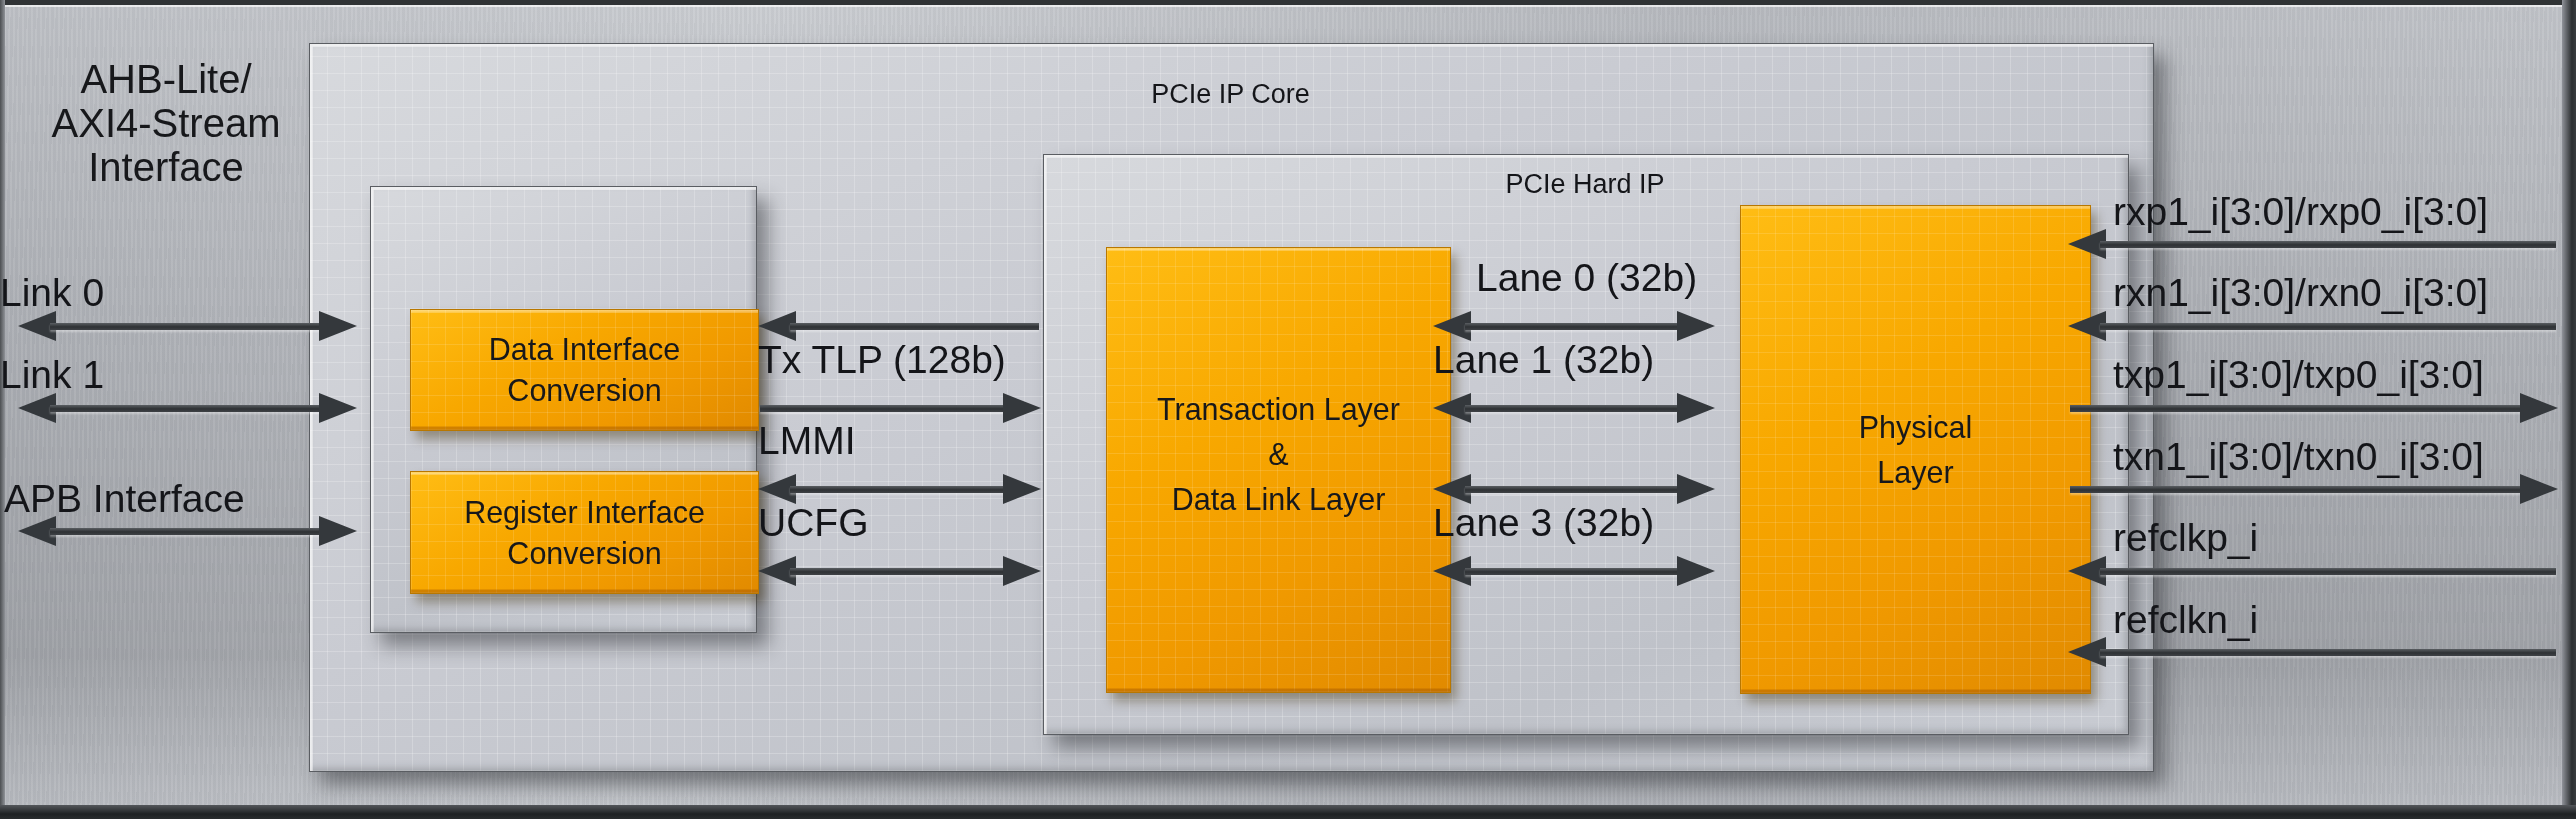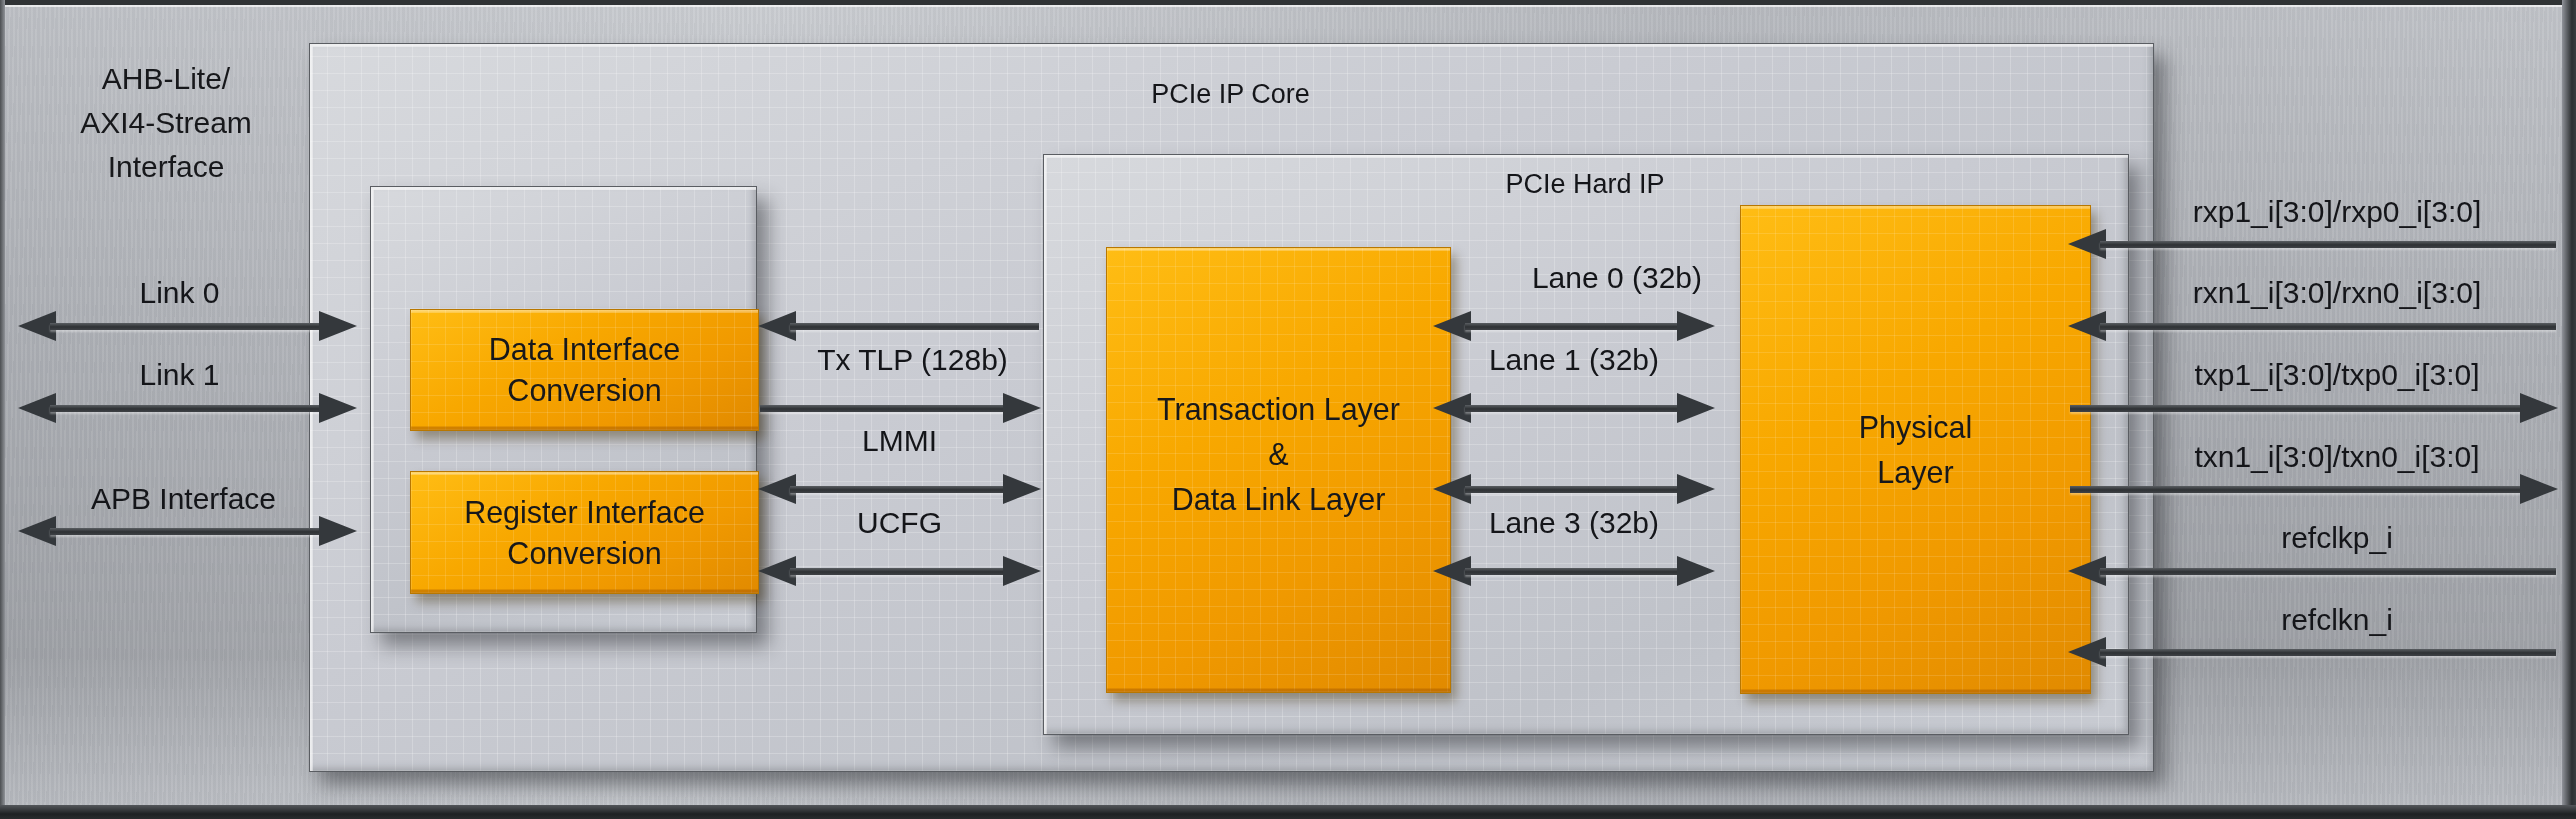--- a/index.html
+++ b/index.html
@@ -38,23 +38,23 @@
       repeating-linear-gradient(0deg, rgba(255,255,255,0.13) 0 0.9px, rgba(255,255,255,0) 0.9px 17px),
       linear-gradient(150deg,#ffbd14 0%,#f8a800 38%,#f09900 70%,#e18a00 100%);
     box-shadow: 6.3px 8px 10.8px rgba(60,42,0,0.40),
                 inset 0 2.7px 0 rgba(255,255,255,0.35),
                 inset 0 -3.6px 0 rgba(160,85,0,0.45);
     display:flex;flex-direction:column;align-items:center;justify-content:center;margin-left:22px;
   }
   .obox .bl{font-size:30.5px;line-height:41px;text-align:center;}
   .obox.tall .bl{line-height:45px;}
 
-  .lab{position:absolute;font-size:30px;line-height:36px;text-align:center;color:#141519;}
+  .lab{position:absolute;font-size:39px;line-height:36px;text-align:left;color:#141519;}
   .title{position:absolute;font-size:27px;line-height:36px;text-align:center;color:#141519;}
-  .multiline{font-size:30px;line-height:44px;text-align:center;}
+  .multiline{font-size:40px;line-height:44px;text-align:center;}
 
   
   .arr{position:absolute;height:7.2px;}
   .arr .sh{position:absolute;top:0;bottom:0;left:1.8px;right:1.8px;
            background:linear-gradient(180deg,#5a5e62,#2e3134 55%,#3f4246);
            box-shadow:0 1.8px 1.8px rgba(255,255,255,0.35);}
   .arr.hl .sh{left:32px;}
   .arr.hr .sh{right:32px;}
   .arr .hd{position:absolute;top:50%;width:0;height:0;margin-top:-15.2px;
            border-top:15.2px solid transparent;border-bottom:15.2px solid transparent;}
@@ -119,21 +119,21 @@
     <span class="hd l"></span>
       <span class="sh"></span>
       <span class="hd r"></span>
   </div>
   <div class="arr hl hr" style="left:18px;top:528px;width:339px;">
     <span class="hd l"></span>
       <span class="sh"></span>
       <span class="hd r"></span>
   </div>
 
-  <div class="lab" style="left:758px;top:342px;width:283px;margin-left:13px;">Tx TLP (128b)</div>
+  <div class="lab" style="left:758px;top:342px;width:283px;">Tx TLP (128b)</div>
   <div class="lab" style="left:758px;top:423px;width:283px;">LMMI</div>
   <div class="lab" style="left:758px;top:505px;width:283px;">UCFG</div>
 
   <div class="arr hl" style="left:758px;top:323px;width:283px;">
     <span class="hd l"></span>
       <span class="sh"></span>
   </div>
   <div class="arr hr" style="left:758px;top:405px;width:283px;">
     <span class="sh"></span>
       <span class="hd r"></span>

